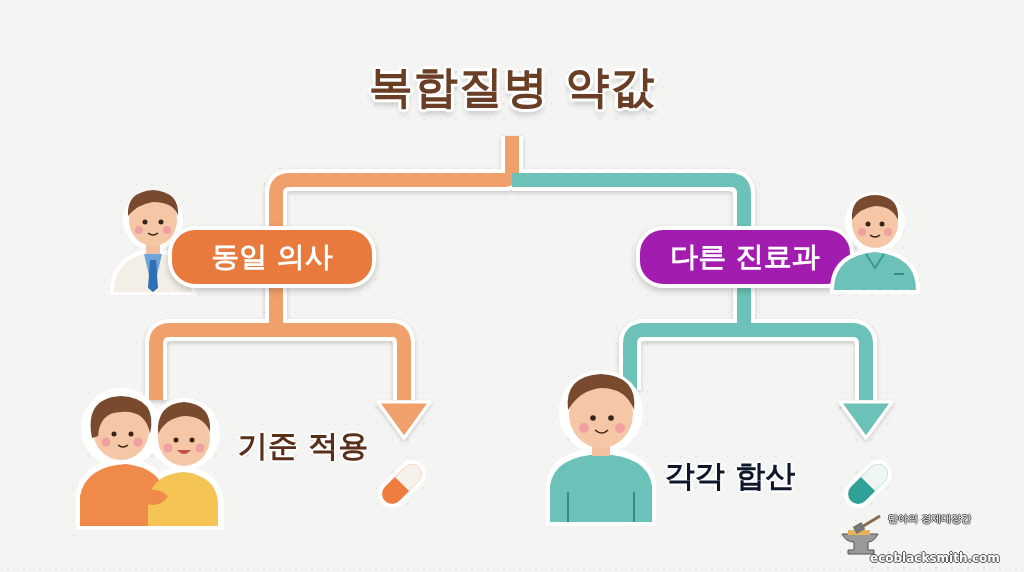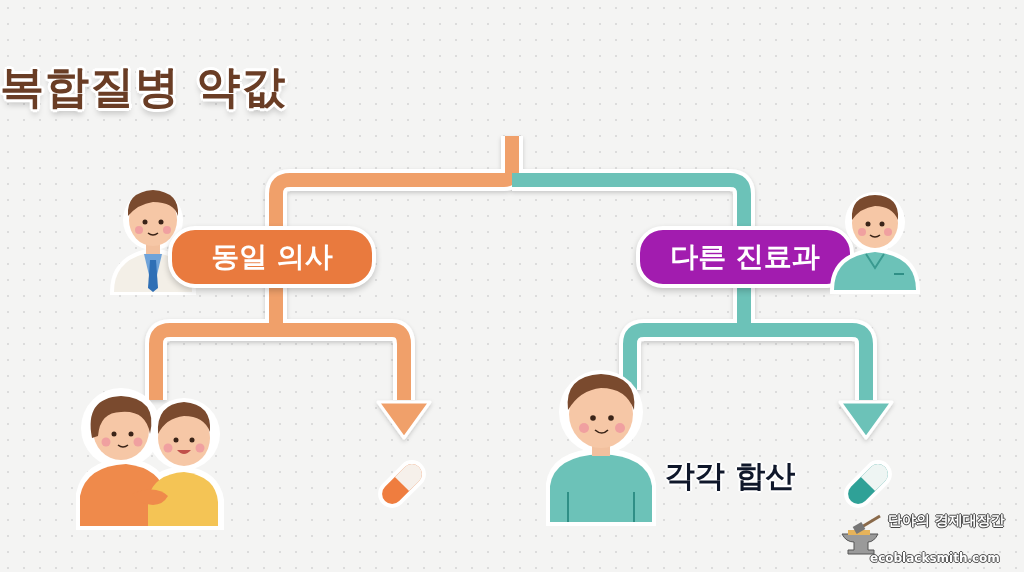--- a/index.html
+++ b/index.html
@@ -2,35 +2,35 @@
 <html><head>
 <meta charset="utf-8">
 <style>
   html,body{margin:0;padding:0;}
   body{width:1024px;height:572px;overflow:hidden;position:relative;
     background-color:#f4f4f3;
     background-image:radial-gradient(#dcdcdc 1px, transparent 1.2px);
     background-size:16px 16px;
     font-family:"DejaVu Sans","Liberation Sans",sans-serif;}
   .abs{position:absolute;}
-  .title{left:0;top:58px;width:1024px;font-size:44px;font-weight:bold;color:#6a3d25;
+  .title{left:0;top:58px;width:1024px;text-align:center;font-size:44px;font-weight:bold;color:#6a3d25;
     letter-spacing:1px;
     text-shadow:0 0 0 #fff,3px 0 0 #fff,-3px 0 0 #fff,0 3px 0 #fff,0 -3px 0 #fff,2px 2px 0 #fff,-2px -2px 0 #fff,2px -2px 0 #fff,-2px 2px 0 #fff,0 5px 6px rgba(0,0,0,0.25);}
   svg.lines{position:absolute;left:0;top:0;}
   .pill{height:54px;border-radius:27px;display:flex;align-items:center;justify-content:center;
     color:#fff;font-size:28px;font-weight:bold;border:4px solid #fff;box-shadow:0 3px 6px rgba(0,0,0,0.2);}
   .pill-orange{left:168px;top:226px;width:200px;background:#e97a3e;}
   .pill-teal{left:636px;top:226px;width:210px;background:#a21caf;}
   .result{font-size:30px;font-weight:bold;line-height:40px;text-align:center;
     text-shadow:2px 0 0 #fff,-2px 0 0 #fff,0 2px 0 #fff,0 -2px 0 #fff;}
   .res-left{left:228px;top:426px;width:150px;color:#5a2f1a;}
   .res-right{left:640px;top:456px;width:180px;color:#0f172a;}
   .avatar{position:absolute;}
   .watermark{left:838px;top:508px;width:180px;height:52px;}
-  .wm-name{position:absolute;left:50px;top:4px;font-size:14px;font-weight:bold;color:#8a8a8a;
+  .wm-name{position:absolute;left:50px;top:4px;font-size:10px;font-weight:normal;color:#8a8a8a;
     text-shadow:1px 0 0 #444,-1px 0 0 #444,0 1px 0 #444,0 -1px 0 #444;color:#fff;}
   .wm-url{position:absolute;left:32px;top:43px;font-size:12px;font-weight:bold;color:#fff;
     text-shadow:1px 0 0 #555,-1px 0 0 #555,0 1px 0 #555,0 -1px 0 #555;}
 </style>
 </head>
 <body>
 
 <svg class="lines" width="1024" height="572">
   <defs>
     <filter id="sh" x="-10%" y="-10%" width="120%" height="120%">
@@ -114,20 +114,21 @@
   <ellipse cx="108" cy="54" rx="26" ry="28" fill="#f6c7a6"></ellipse>
   <path d="M82 50 Q80 20 108 18 Q136 20 134 48 Q128 32 108 32 Q90 34 82 50 Z" fill="#7a4a2e"></path>
   <circle cx="100" cy="56" r="2.5" fill="#3a2418"></circle>
     <circle cx="116" cy="56" r="2.5" fill="#3a2418"></circle>
   <circle cx="92" cy="64" r="4.5" fill="#f0a0a0"></circle>
     <circle cx="124" cy="64" r="4.5" fill="#f0a0a0"></circle>
   <path d="M101 66 Q108 74 115 66 Z" fill="#c0504a"></path>
 </svg>
 
 <div class="abs result res-left">
+  <div>기준 적용</div>
 </div>
 
 <svg class="avatar" style="left:370px;top:452px" width="64" height="64" viewBox="0 0 64 64">
   <g transform="rotate(-45 32 32)">
     <rect x="4" y="18" width="56" height="28" rx="14" fill="#fff"></rect>
     <rect x="8" y="22" width="48" height="20" rx="10" fill="#ef7d3f"></rect>
     <path d="M32 22 H46 A10 10 0 0 1 46 42 H32 Z" fill="#f6f0ea"></path>
   </g>
 </svg>
 

